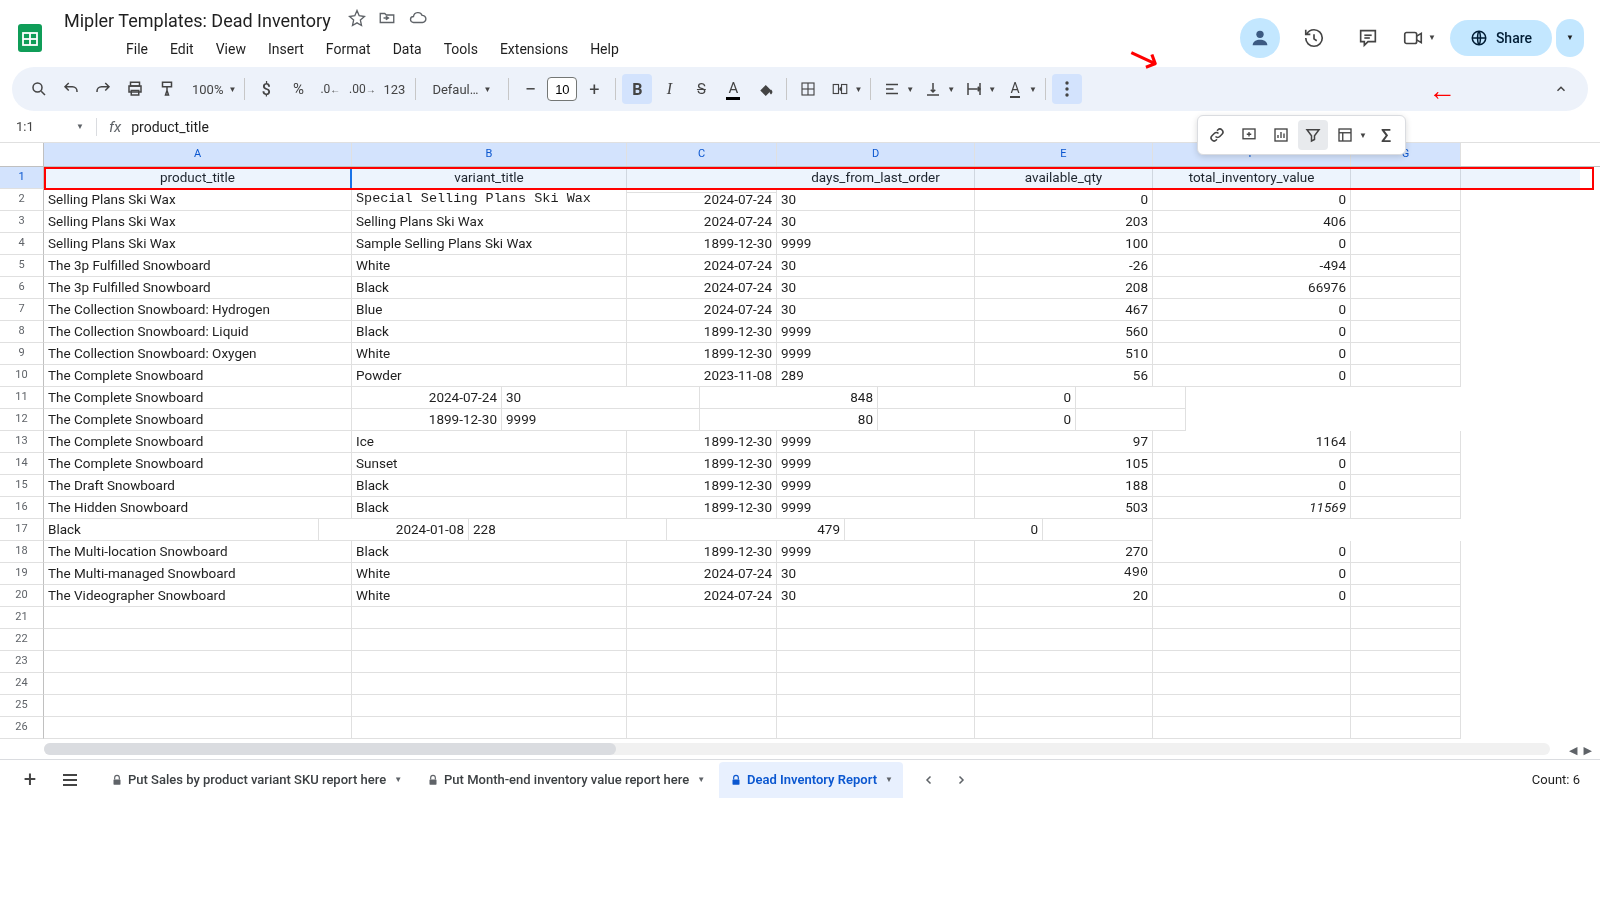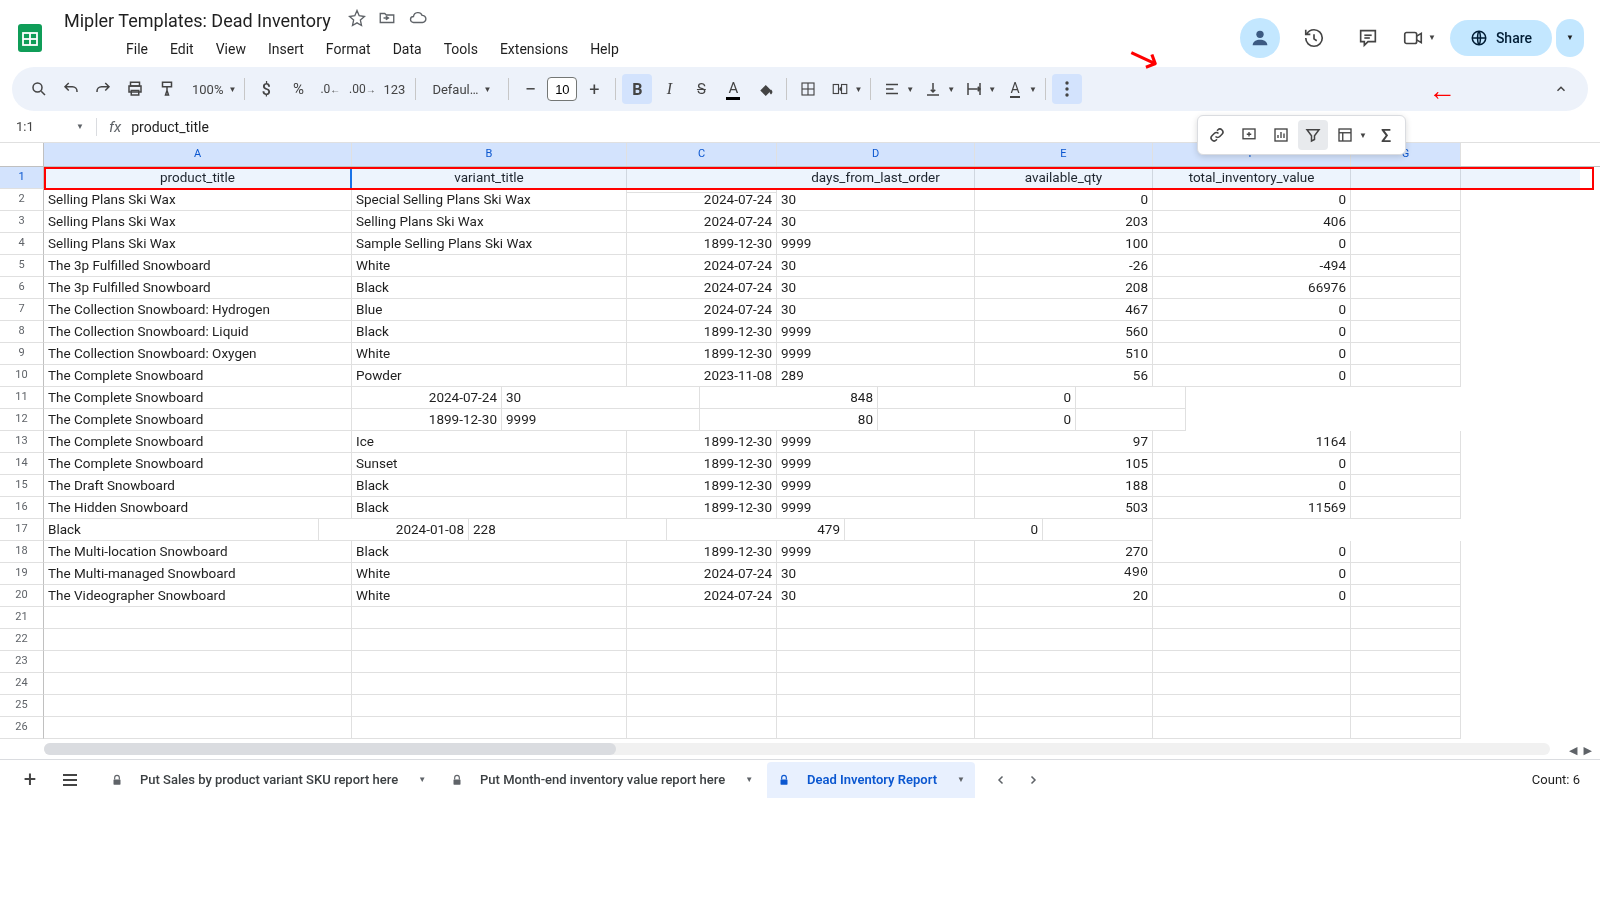--- a/index.html
+++ b/index.html
@@ -52,21 +52,21 @@
 .cell.r { text-align: right; }
 .cell.hdr { font-weight: normal; text-align: center;}
 .sel-overlay { position: absolute; left: 0; top: 0; right: 20px; height: 23px; background: rgba(26,115,232,0.08); pointer-events: none; }
 .active-cell { position: absolute; left: 0; top: 0; width: 308px; height: 23px; border: 2px solid #1a73e8; pointer-events: none; }
 .red-box { position: absolute; left: 0; top: 0; right: 6px; height: 23px; border: 2px solid #ff0000; pointer-events: none; }
 .hscroll { position: absolute; bottom: 4px; left: 44px; right: 50px; height: 12px; background: #f1f1f1; border-radius: 6px; }
 .hscroll-thumb { height: 12px; width: 38%; background: #dadce0; border-radius: 6px; }
 .vscroll-arrows { position: absolute; bottom: 2px; right: 8px; display: flex; gap: 6px; color: #5f6368; font-size: 11px; }
 .footer { display: flex; align-items: center; height: 40px; border-top: 1px solid #dadce0; padding: 0 12px; gap: 4px; }
 .ft-btn { width: 36px; height: 30px; display: flex; align-items: center; justify-content: center; border-radius: 4px; cursor: pointer; color: #444; }
-.tab { display: flex; align-items: center; padding: 0 10px; height: 36px; gap: 16px; cursor: pointer; color: #3c4043; font-size: 13px; font-weight: 500; border-radius: 4px 4px 0 0; text-align: center; }
+.tab { display: flex; align-items: center; padding: 0 10px; height: 36px; gap: 4px; cursor: pointer; color: #3c4043; font-size: 13px; font-weight: 500; border-radius: 4px 4px 0 0; text-align: center; }
 .tab .lock { color: #5f6368; }
 .tab.active { background: #e8f0fe; color: #0b57d0; font-weight: 600; }
 .tab.active .lock { color: #0b57d0; }
 .tab .t-drop { font-size: 8px; color: #5f6368; margin-left: 4px; }
 .nav-arrows { display: flex; gap: 20px; color: #5f6368; margin-left: 16px; }
 .count { margin-left: auto; font-size: 13px; color: #1f1f1f; padding-right: 8px; }
 svg { display: block; }
 </style>
 </head>
 <body>
@@ -382,21 +382,21 @@
           <div class="cell hdr" style="width: 308px;">product_title</div>
           <div class="cell hdr" style="width: 275px;">variant_title</div>
           <div class="cell hdr" style="width: 150px; margin-top: 21px;">last_order_date</div>
           <div class="cell hdr" style="width: 198px;">days_from_last_order</div>
           <div class="cell hdr" style="width: 178px;">available_qty</div>
           <div class="cell hdr" style="width: 198px;">total_inventory_value</div>
           <div class="cell hdr" style="width: 110px;"></div>
         </div>
         <div class="cell-row">
           <div class="cell" style="width: 308px;">Selling Plans Ski Wax</div>
-          <div class="cell" style="width: 275px;">Special Selling Plans Ski Wax</div>
+          <div class="cell" style="width: 275px; font-family: Liberation Mono, monospace;">Special Selling Plans Ski Wax</div>
           <div class="cell r" style="width: 150px;">2024-07-24</div>
           <div class="cell" style="width: 198px;">30</div>
           <div class="cell r" style="width: 178px;">0</div>
           <div class="cell r" style="width: 198px;">0</div>
           <div class="cell" style="width: 110px;"></div>
         </div>
         <div class="cell-row">
           <div class="cell" style="width: 308px;">Selling Plans Ski Wax</div>
           <div class="cell" style="width: 275px;">Selling Plans Ski Wax</div>
           <div class="cell r" style="width: 150px;">2024-07-24</div>
@@ -510,21 +510,21 @@
           <div class="cell r" style="width: 178px;">188</div>
           <div class="cell r" style="width: 198px;">0</div>
           <div class="cell" style="width: 110px;"></div>
         </div>
         <div class="cell-row">
           <div class="cell" style="width: 308px;">The Hidden Snowboard</div>
           <div class="cell" style="width: 275px;">Black</div>
           <div class="cell r" style="width: 150px;">1899-12-30</div>
           <div class="cell" style="width: 198px;">9999</div>
           <div class="cell r" style="width: 178px;">503</div>
-          <div class="cell r" style="width: 198px;">11569</div>
+          <div class="cell r" style="width: 198px; font-style: italic;">11569</div>
           <div class="cell" style="width: 110px;"></div>
         </div>
         <div class="cell-row">
           <div class="cell" style="width: 275px;">Black</div>
           <div class="cell r" style="width: 150px;">2024-01-08</div>
           <div class="cell" style="width: 198px;">228</div>
           <div class="cell r" style="width: 178px;">479</div>
           <div class="cell r" style="width: 198px;">0</div>
           <div class="cell" style="width: 110px;"></div>
         </div>

